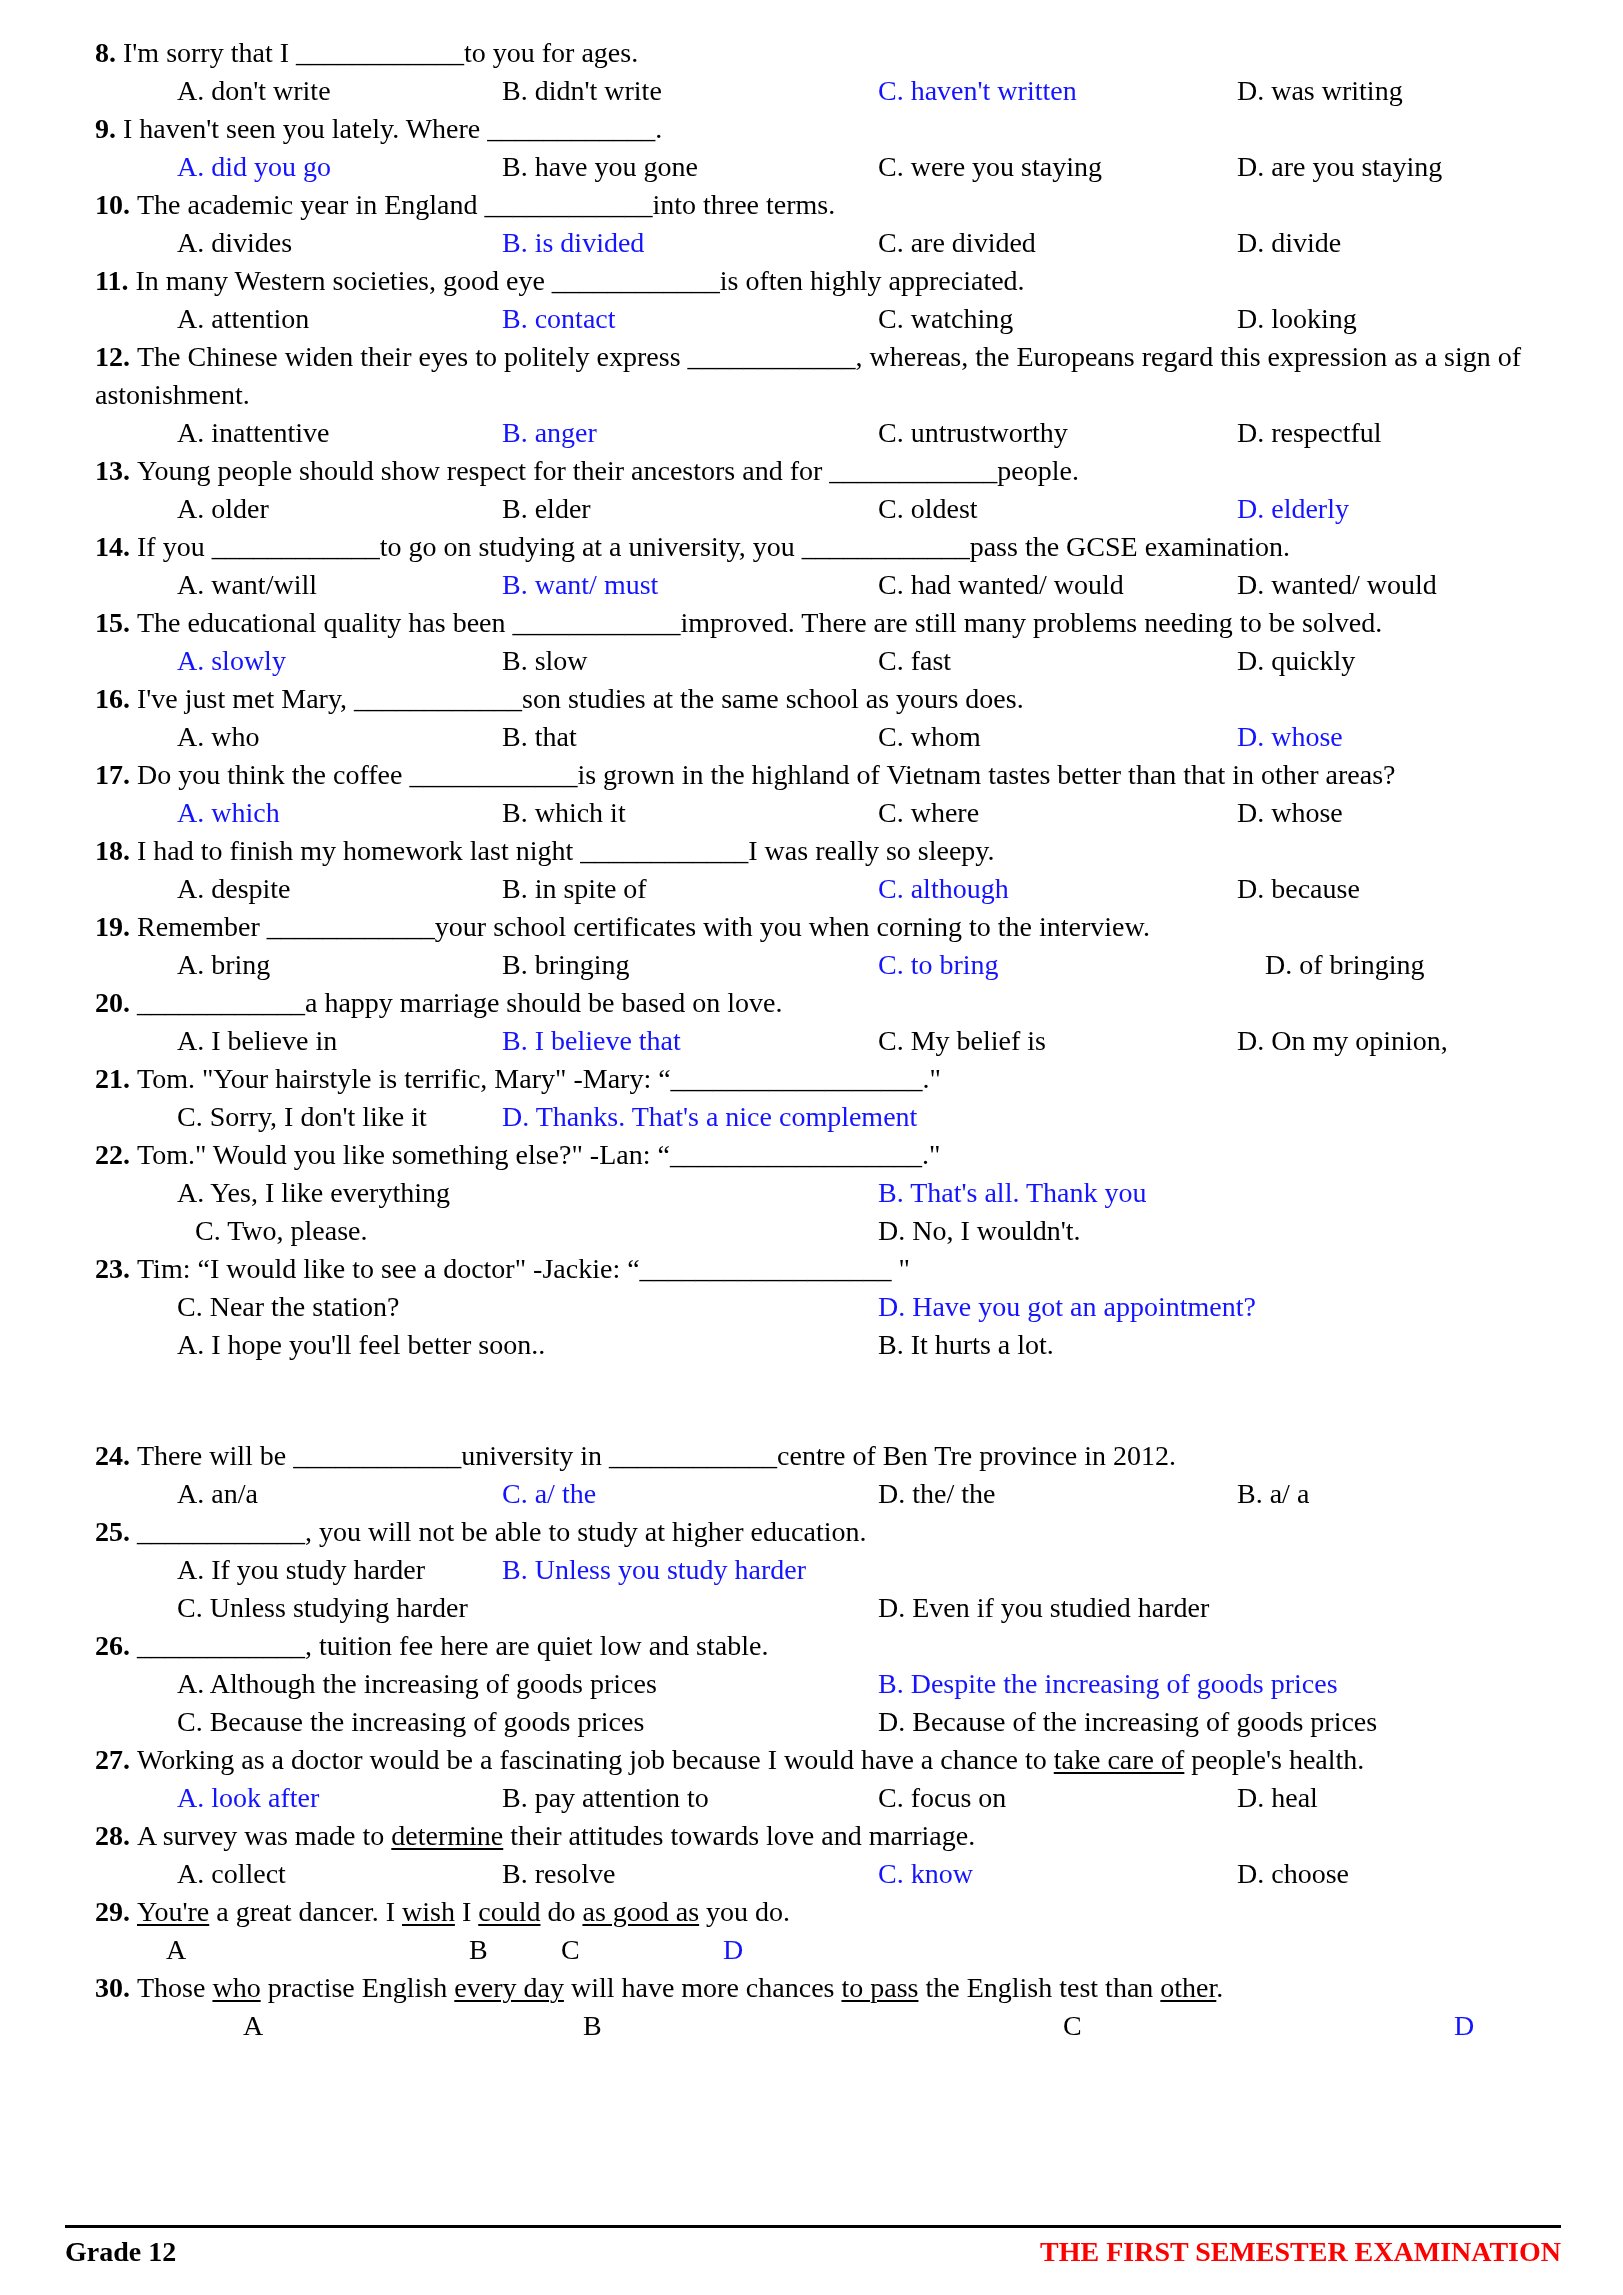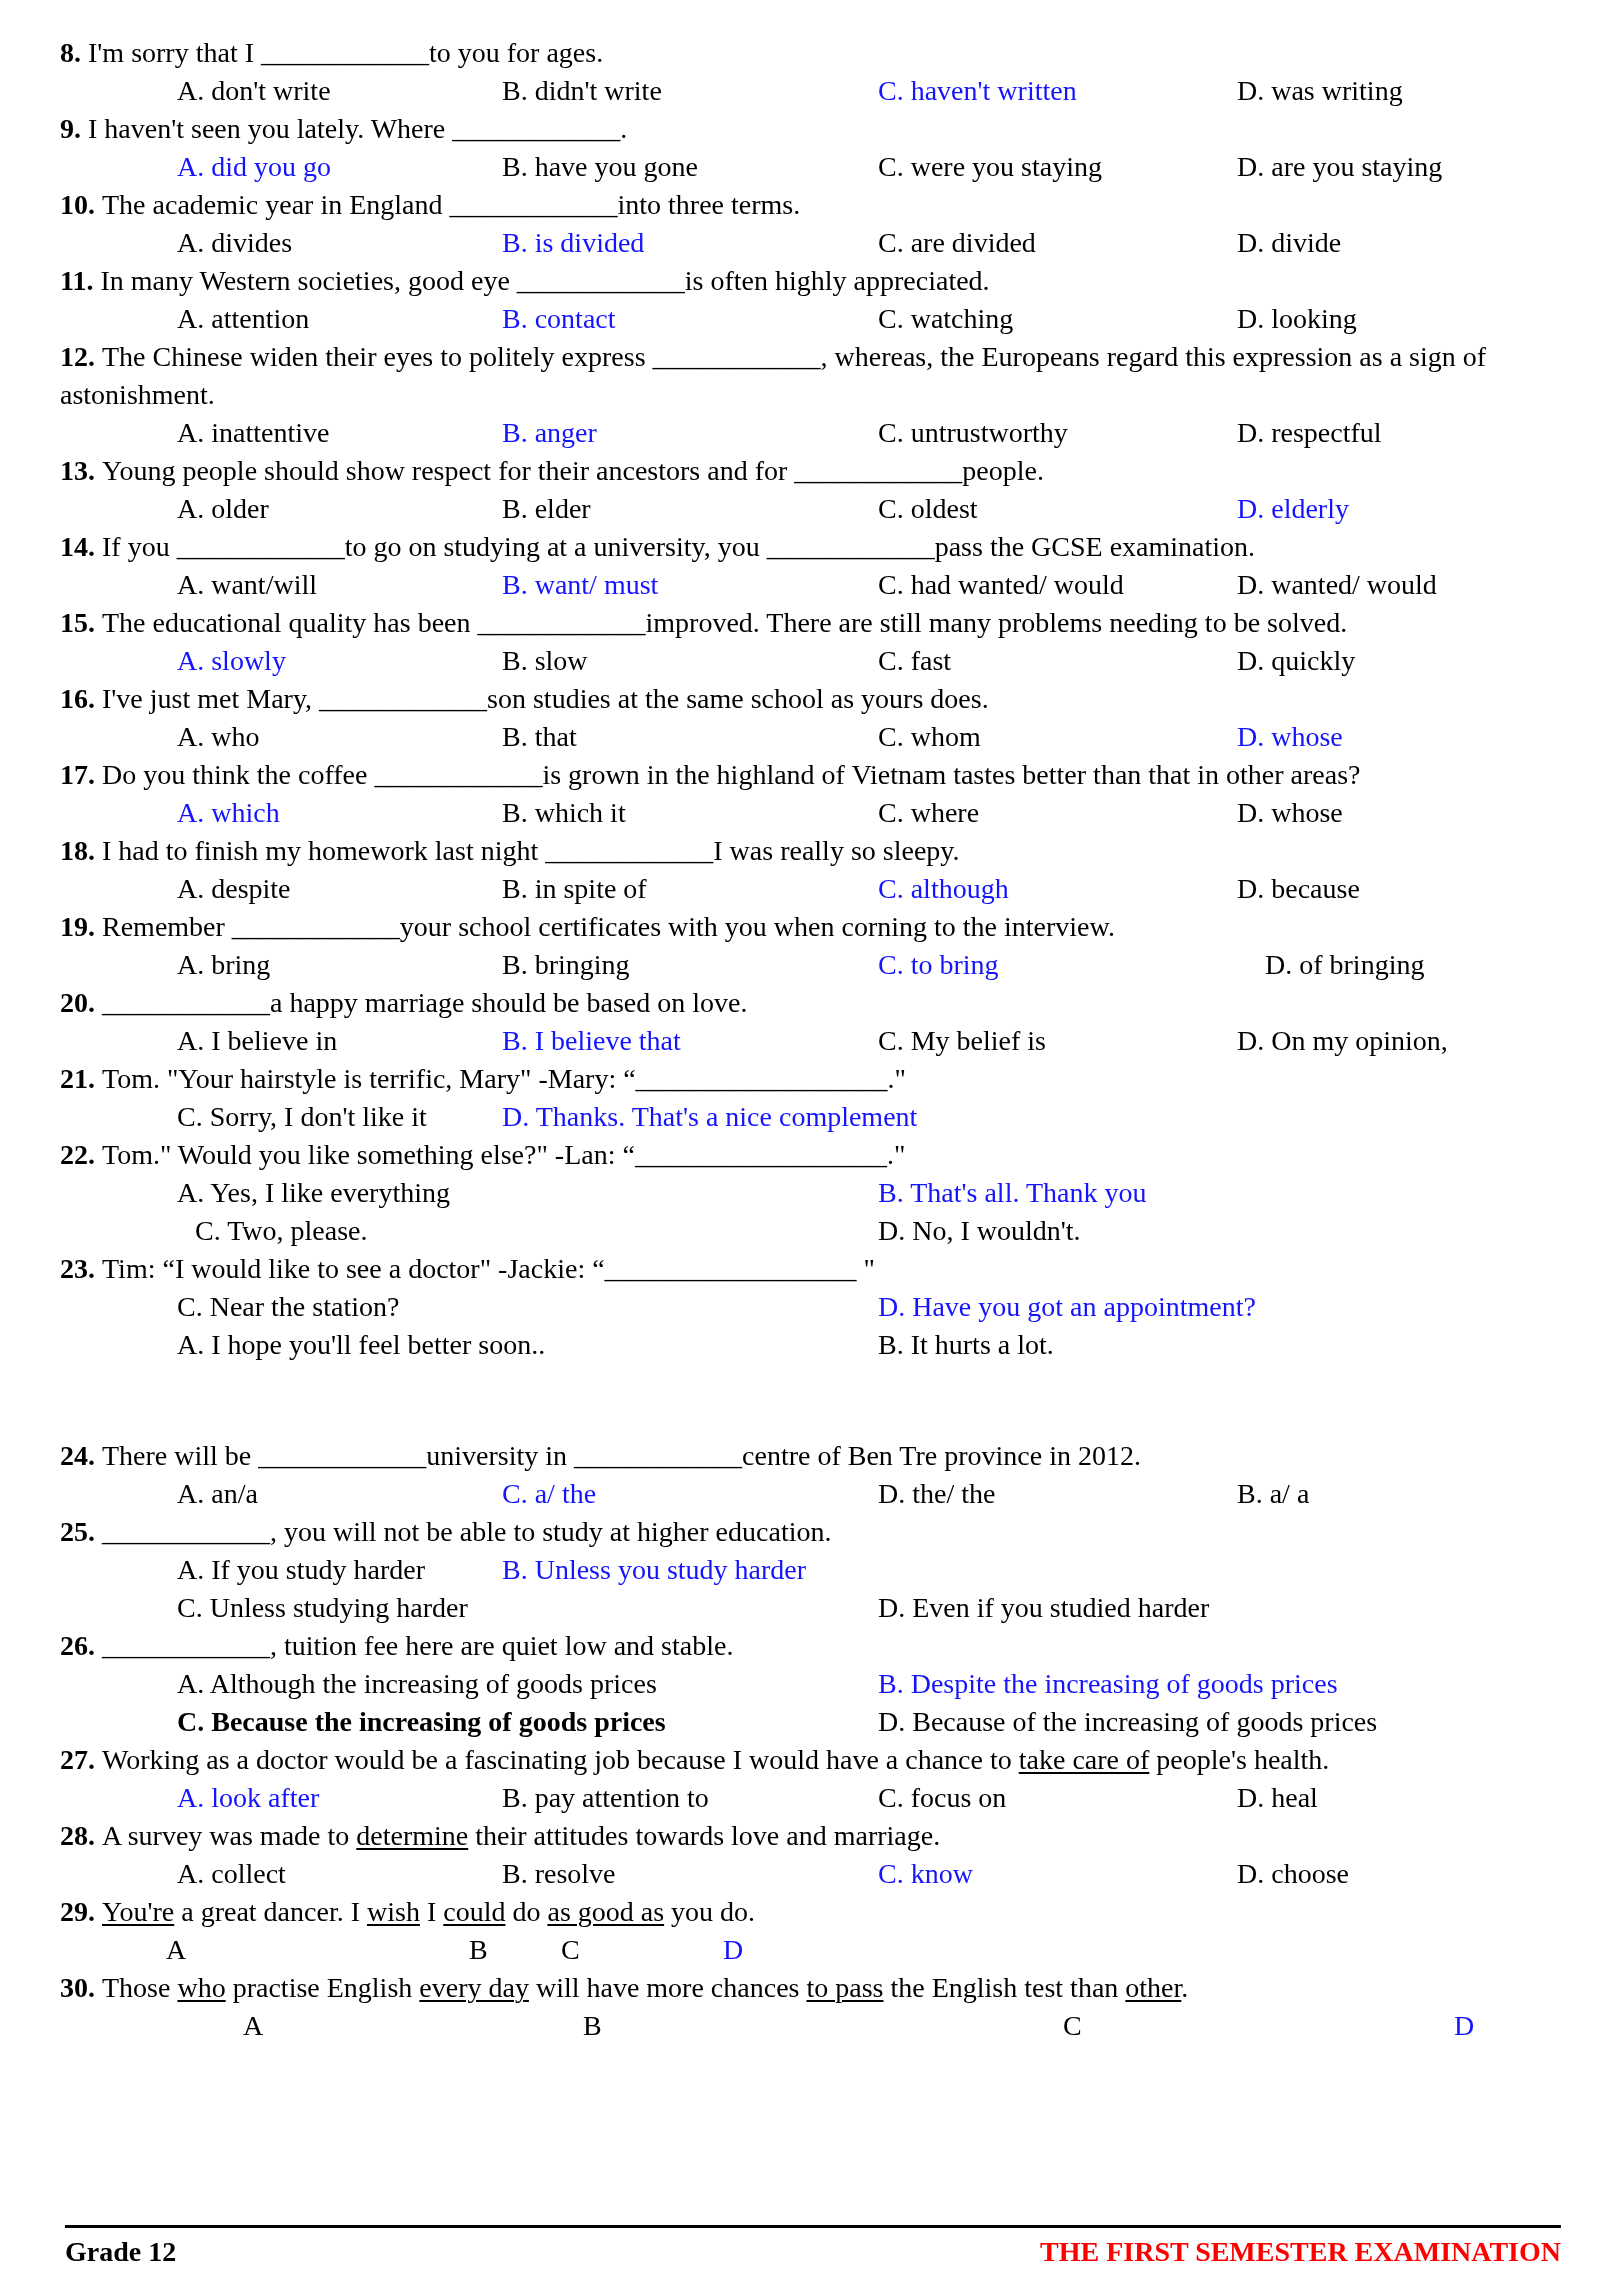--- a/index.html
+++ b/index.html
@@ -7,21 +7,21 @@
   body {
     width: 1623px; height: 2295px;
     background: #ffffff;
     font-family: "Liberation Serif", "DejaVu Serif", serif;
     font-size: 28px; line-height: 38px;
     color: #000;
     position: relative;
     overflow: hidden;
   }
   .page { position: absolute; inset: 0; padding-top: 34px; }
-  .stem { margin-left: 60px; margin-right: 62px; }
+  .stem { margin-left: 95px; margin-right: 62px; }
   .qnum { font-weight: bold; }
   .orow { position: relative; height: 38px; padding-left: 7px; }
   .opt { position: absolute; top: 0; white-space: nowrap; }
   .blue { color: var(--blue, #1414FF); }
   .u { text-decoration: underline; text-decoration-thickness: 2px; text-underline-offset: 3.3px; }
   .gap-before { margin-top: 73px; }
   .corr-heading { font-weight: bold; margin-left: 71px; margin-top: 37px; margin-right: 62px; }
   .footer {
     position: absolute; left: 65px; right: 62px; top: 2201px;
     border-top: 3.9px solid #000;
@@ -201,21 +201,21 @@
           <span class="opt" style="left: 878px;">D. Even if you studied harder</span>
         </div>
       </div>
       <div>
         <div class="stem"><span class="qnum">26. </span><span>____________, tuition fee here are quiet low and stable.</span></div>
         <div class="orow">
           <span class="opt" style="left: 177px;">A. Although the increasing of goods prices</span>
           <span class="opt blue" style="left: 878px;">B. Despite the increasing of goods prices</span>
         </div>
         <div class="orow">
-          <span class="opt" style="left: 177px; font-weight: bold;">C. Because the increasing of goods prices</span>
+          <span class="opt" style="left: 177px;">C. Because the increasing of goods prices</span>
           <span class="opt" style="left: 878px;">D. Because of the increasing of goods prices</span>
         </div>
       </div>
       <div>
         <div class="stem"><span class="qnum">27. </span><span>Working as a doctor would be a fascinating job because I would have a chance to </span><span class="u">take care of</span><span> people's health.</span></div>
         <div class="orow">
           <span class="opt blue" style="left: 177px;">A. look after</span>
           <span class="opt" style="left: 502px;">B. pay attention to</span>
           <span class="opt" style="left: 878px;">C. focus on</span>
           <span class="opt" style="left: 1237px;">D. heal</span>

